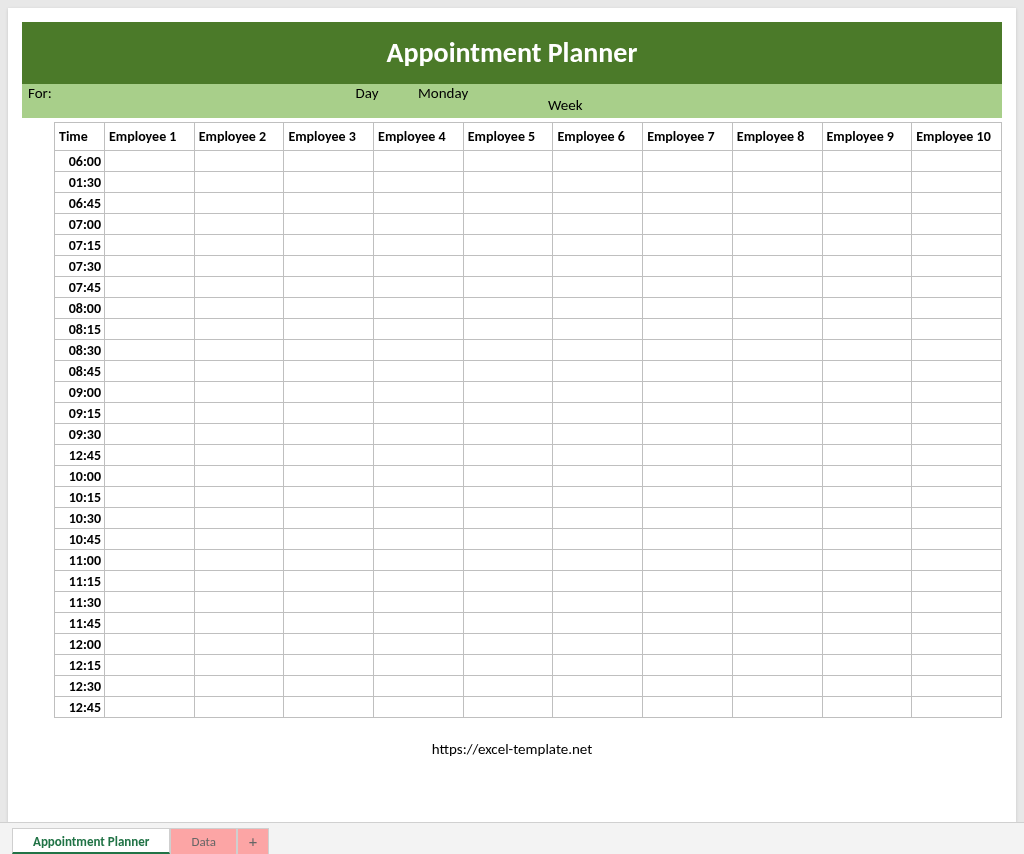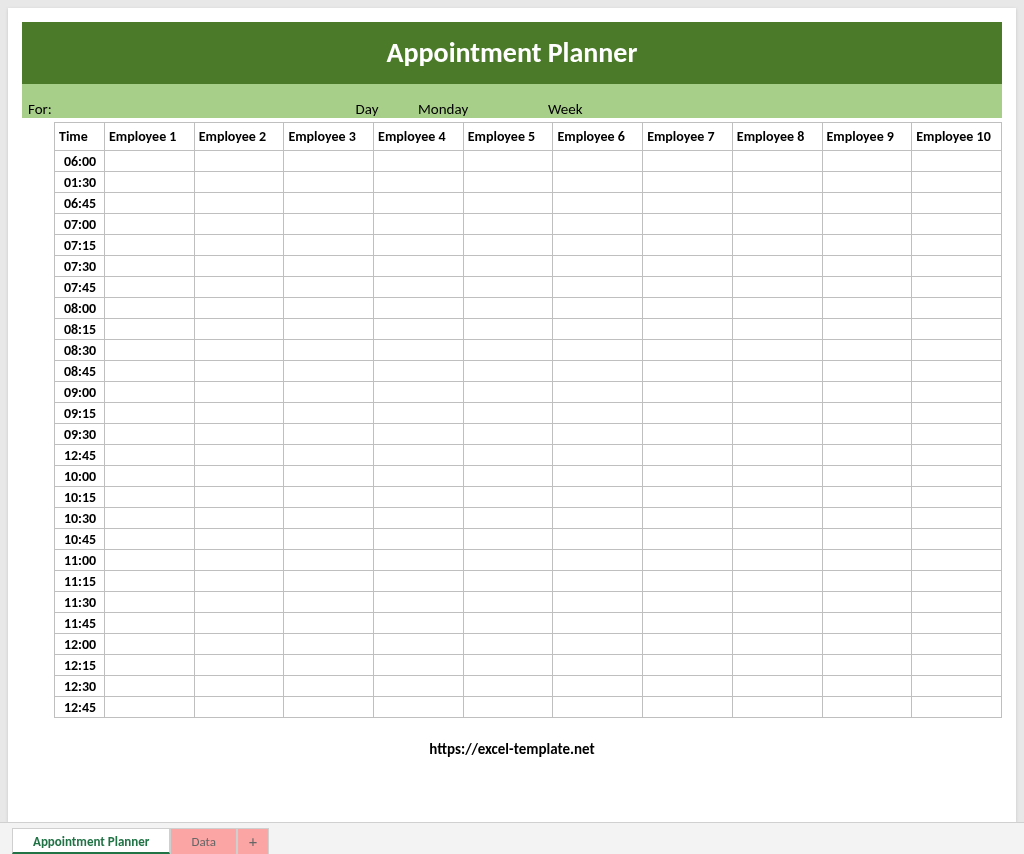--- a/index.html
+++ b/index.html
@@ -33,21 +33,21 @@
     font-weight:600;
     height:62px;
     line-height:62px;
   }
   .info-row {
     background:#a8cf8a;
     color:#000;
     font-size:15px;
     height:34px;
     display:flex;
-    align-items:flex-end;
+    align-items:flex-start;
   }
   .info-cell { padding:0 6px; }
   .for-cell   { width:300px; }
   .day-label  { width:90px; text-align:center; }
   .day-value  { width:130px; text-align:left; }
   .week-label { width:90px;margin-top:12px; }
   .table-wrap { margin-top:4px;padding-left:32px; }
   table {
     width:100%;
     border-collapse:collapse;
@@ -58,27 +58,26 @@
     border:1px solid #bfbfbf;
     height:21px;
     padding:0 4px;
     text-align:left;
     vertical-align:middle;
     white-space:nowrap;
     overflow:hidden;
   }
   th { font-weight:700; height:28px; background:#fff; }
   col.time { width:50px; }
-  .time-cell { font-weight:600; text-align:center; padding-right:3px; }
+  .time-cell { font-weight:600; text-align:right; padding-right:3px; }
   .footer-url {
     text-align:center;
     font-size:15px;
     color:#000;
     margin-top:22px;
-    font-weight:bold;
   }
   
   .tabs-bar {
     position:absolute;
     left:0; right:0; bottom:0;
     height:32px;
     background:#f3f3f3;
     border-top:1px solid #d0d0d0;
     display:flex;
     align-items:flex-end;

